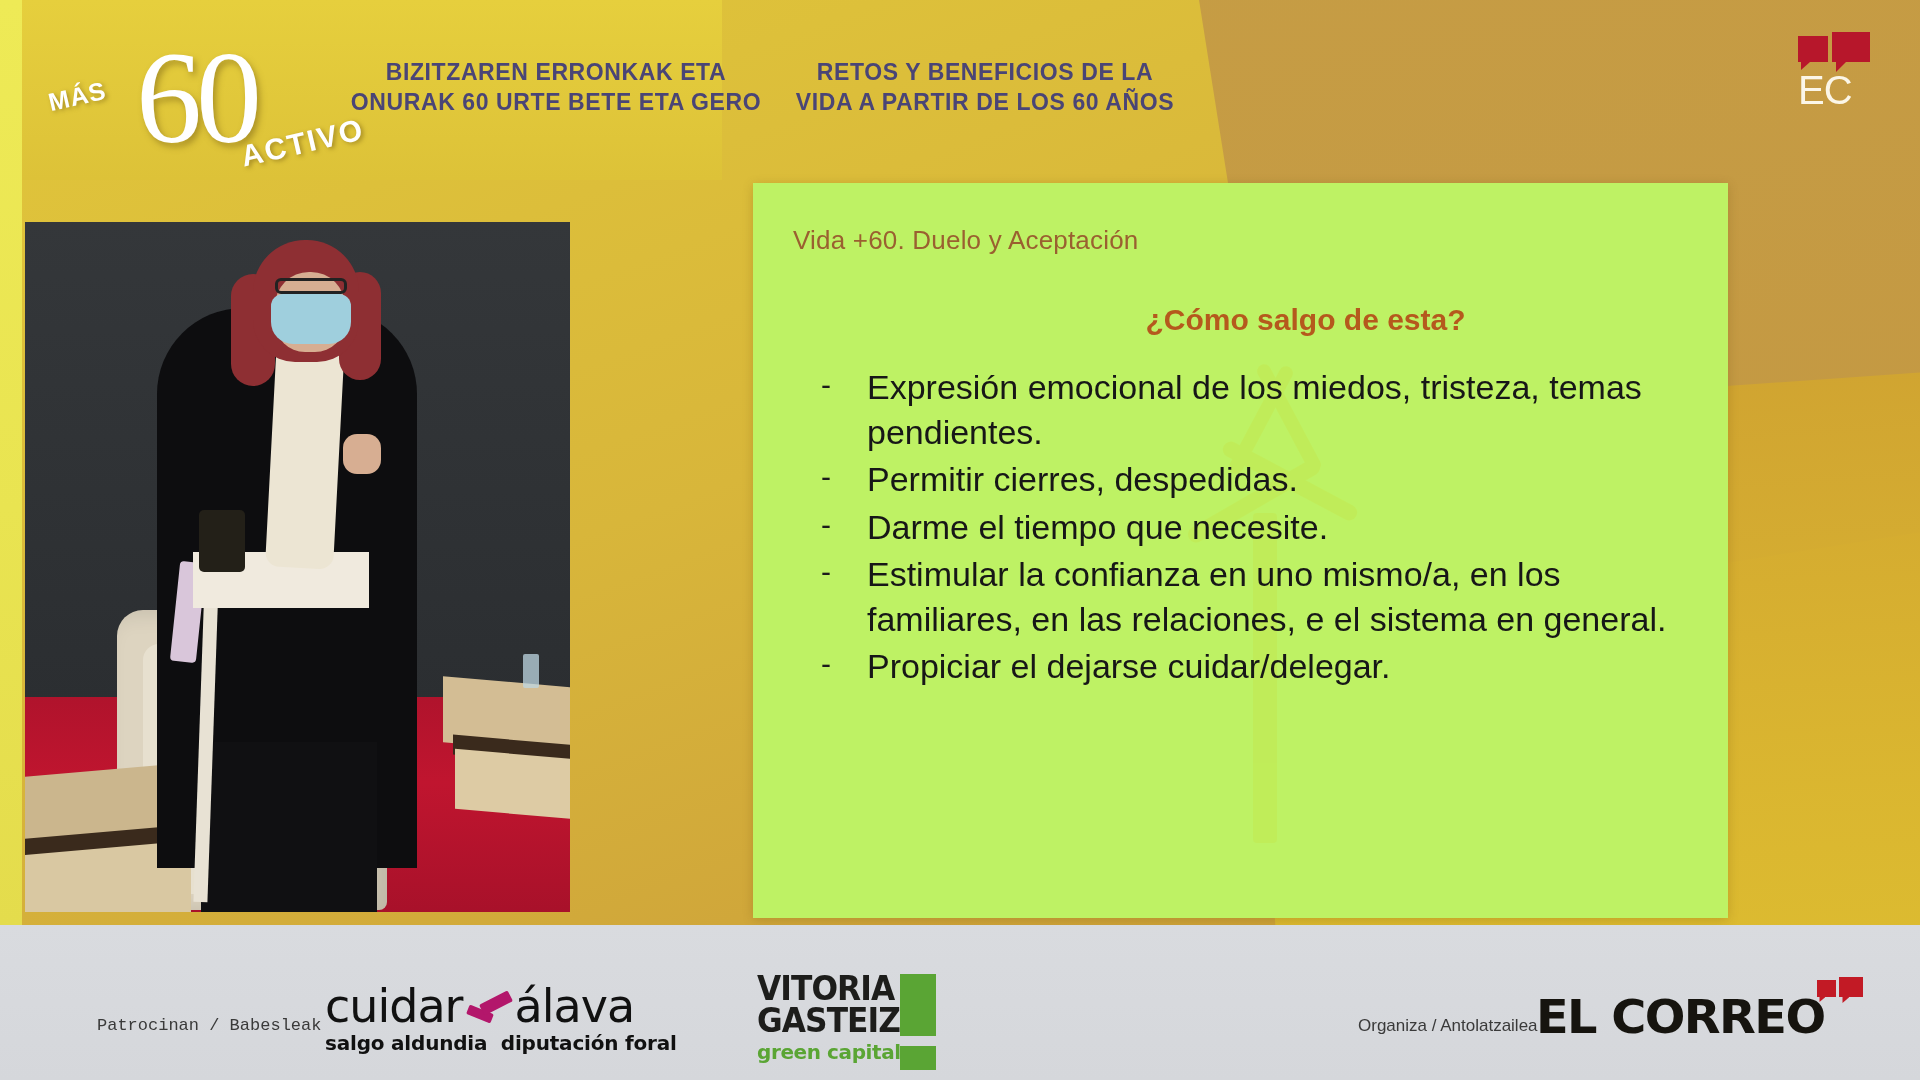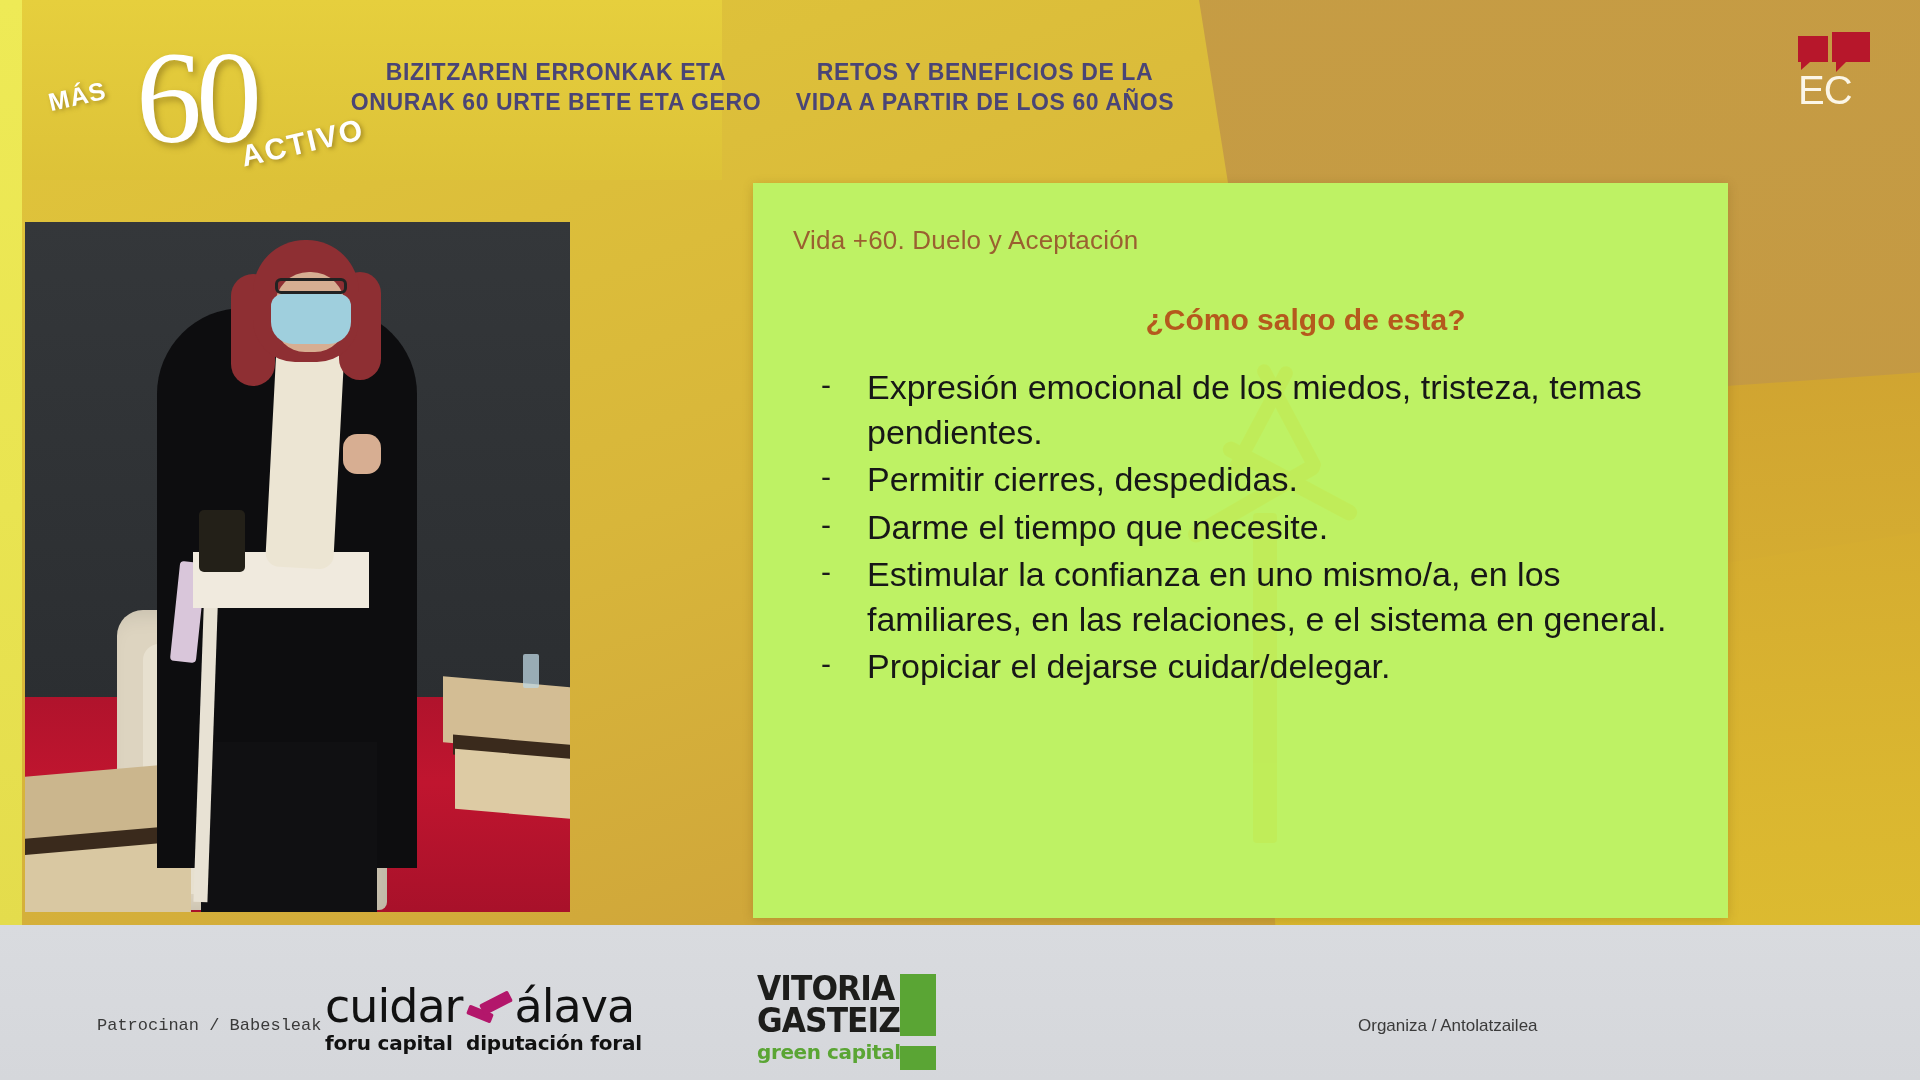--- a/index.html
+++ b/index.html
@@ -257,29 +257,36 @@
       </div>
     </div>
   </div>
 
   <div class="footer"></div>
 
   <div class="f-patro">Patrocinan / Babesleak</div>
 
   <div class="araba">
     <div class="araba-main"><span>cuidar</span><span class="araba-tick"></span><span>álava</span></div>
-    <div class="araba-sub"><span>foru capital</span>&nbsp;&nbsp;<span>diputación foral</span></div>
+    <div class="araba-sub"><span>salgo aldundia</span>&nbsp;&nbsp;<span>diputación foral</span></div>
   </div>
 
   <div class="vg">
     <div class="vg-txt">VITORIA</div>
     <div class="vg-txt">GASTEIZ</div>
     <div class="vg-sub">green capital</div>
     <div class="vg-bang">
         <i></i>
         <b></b>
       </div>
   </div>
 
   <div class="f-org">Organiza / Antolatzailea</div>
 
+  <div class="elcorreo">
+    <span class="ec-word">EL CORREO</span>
+    <span class="ec-marks">
+      <i class="m1"></i>
+        <i class="m2"></i>
+    </span>
+  </div>
 
 </div>
 
 </body></html>

